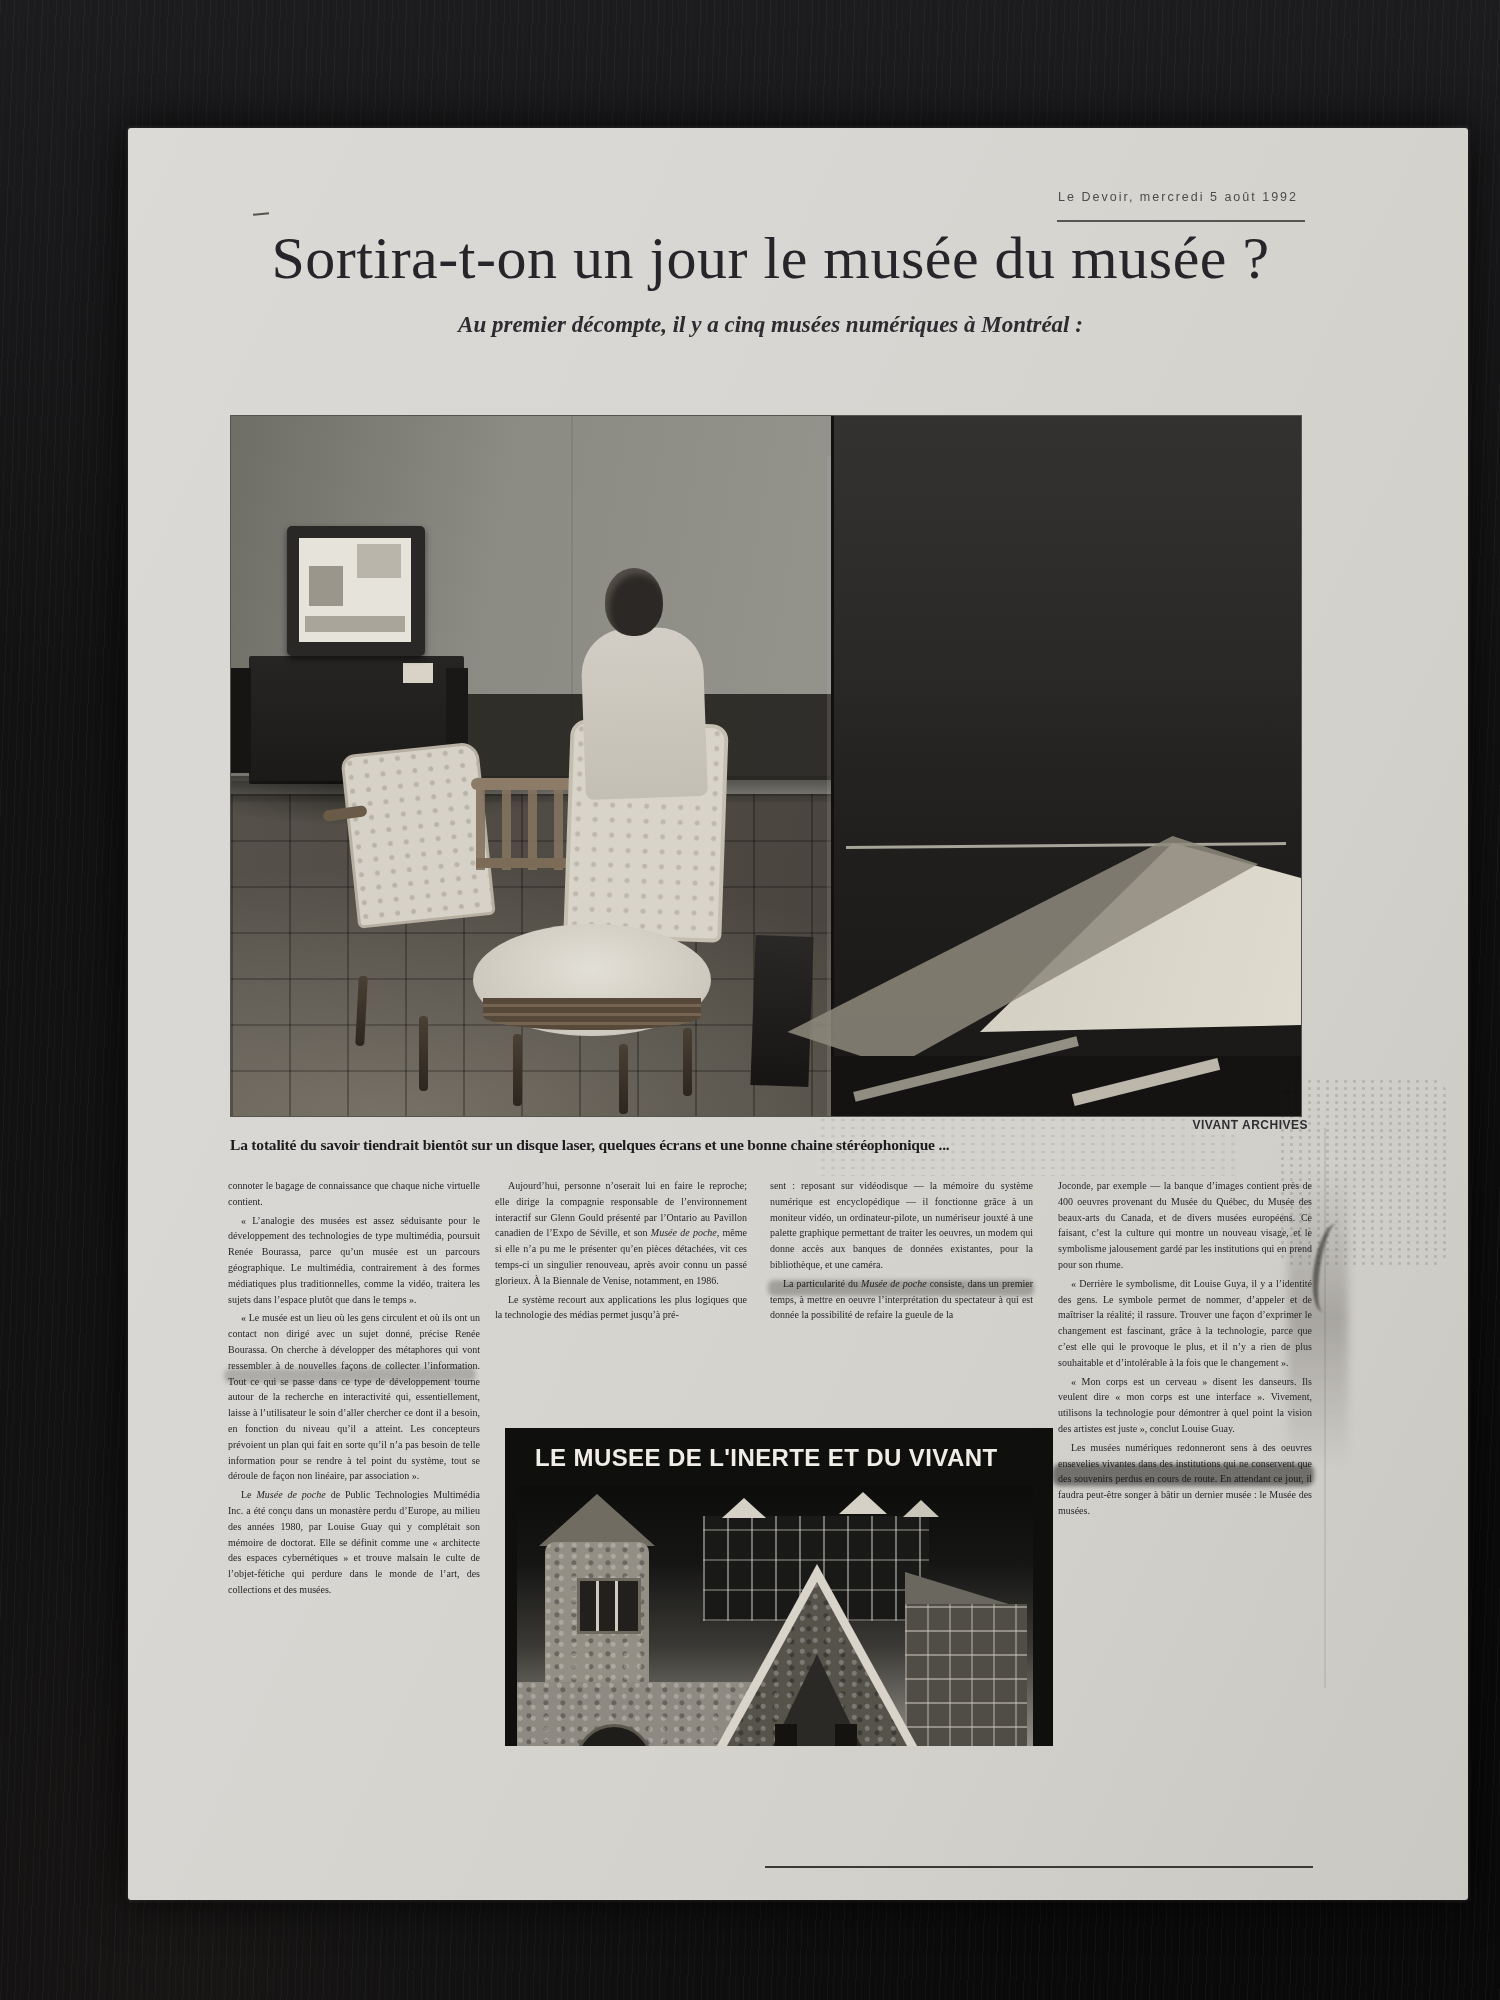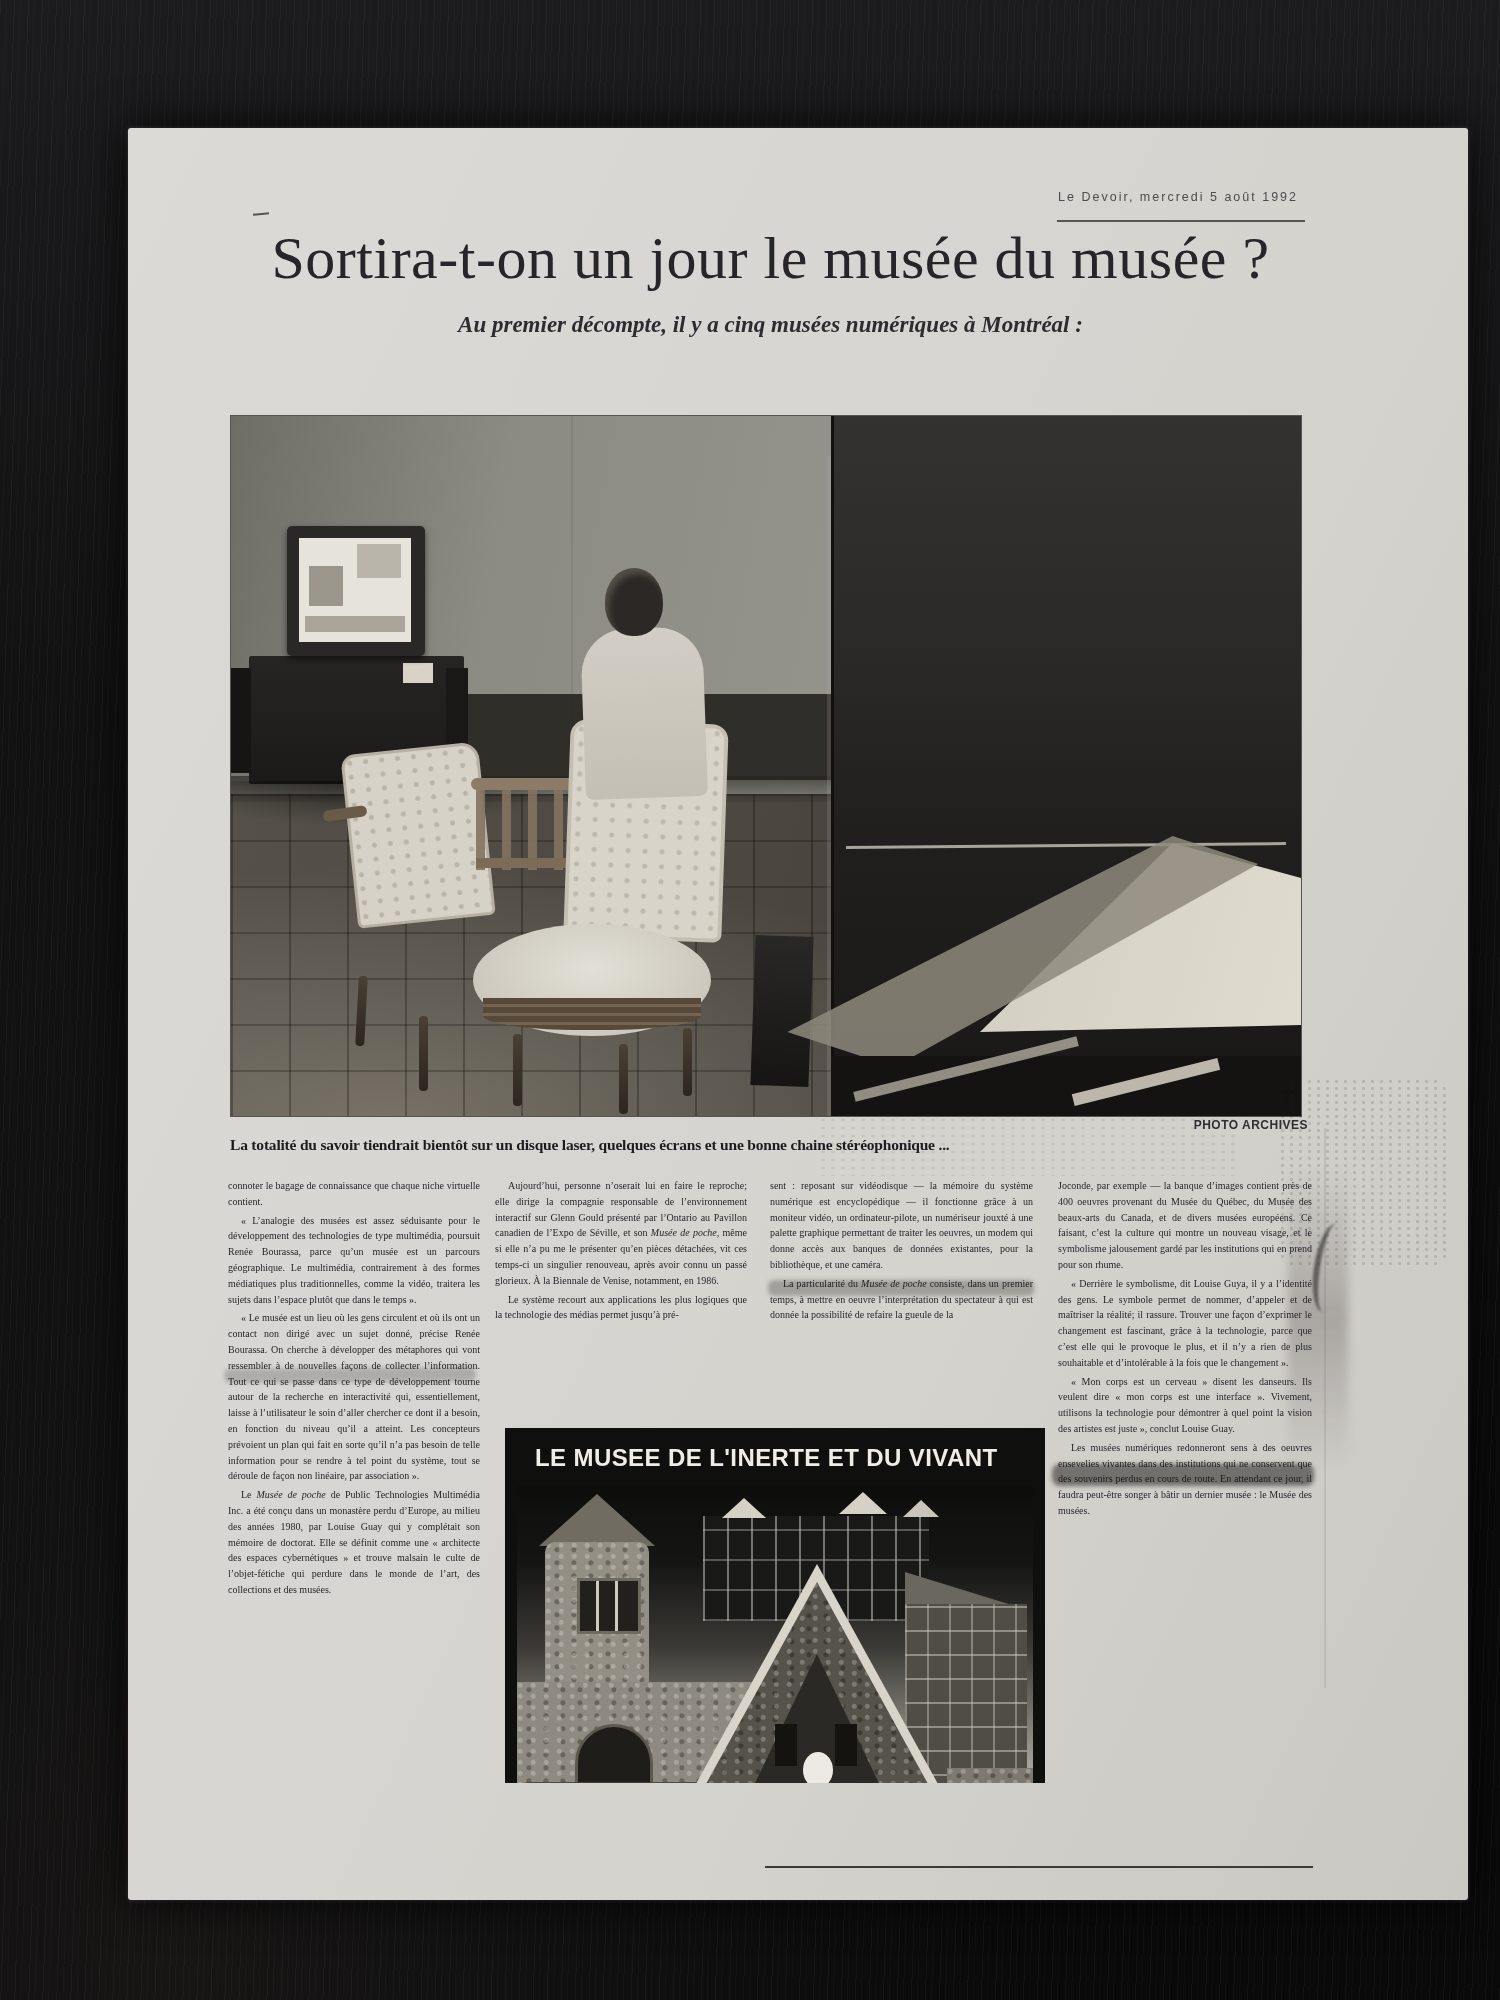--- a/index.html
+++ b/index.html
@@ -26,21 +26,21 @@
     border:1px solid #55544f;background:#8b8a83;}
   .caption{position:absolute;left:102px;top:1008px;width:1085px;
     font-weight:bold;font-size:15.5px;letter-spacing:-0.2px;color:#1d1c1f;}
   .credit{position:absolute;left:780px;top:990px;width:400px;text-align:right;
     font-family:"Liberation Sans", sans-serif;font-weight:bold;font-size:12px;letter-spacing:0.5px;color:#2f2e31;}
   .col{position:absolute;top:1050px;overflow:hidden;font-size:10px;line-height:15.8px;
     text-align:justify;color:#26252a;}
   .col p{margin:0 0 3px 0;}
   .col p.ind{text-indent:13px;}
   .it{font-style:italic;}
-  .inset{position:absolute;left:377px;top:1300px;width:540px;height:355px;background:#0f0f0e;overflow:hidden;}
+  .inset{position:absolute;left:377px;top:1300px;width:540px;height:318px;background:#0f0f0e;overflow:hidden;padding-left:8px;}
   .inset-title{position:absolute;left:30px;top:16px;font-family:"Liberation Sans", sans-serif;
     font-weight:bold;font-size:24px;letter-spacing:0.4px;color:#f0ede6;white-space:nowrap;}
   .in-scene{position:absolute;left:12px;top:58px;width:516px;height:348px;overflow:hidden;
     background:linear-gradient(180deg,#0d0d0c 0%,#151514 22%,#3a3935 46%,#8b887f 72%,#b7b3a9 86%,#cac6bc 100%);}
   .botrule{position:absolute;left:637px;top:1738px;width:548px;height:2px;background:#3b3a37;}
   .stain{position:absolute;pointer-events:none;}
   .mottle{background-image:radial-gradient(circle at 25% 30%, rgba(255,255,255,.22) 2px, transparent 3px),
                            radial-gradient(circle at 70% 60%, rgba(0,0,0,.28) 2px, transparent 3px);
           background-size:13px 11px,17px 13px;}
 </style>
@@ -104,21 +104,21 @@
       <div class="abs" style="left:600px;top:0;width:470px;height:700px;background:linear-gradient(180deg,#343230 0%,#2a2927 35%,#201f1d 60%,#191817 100%);border-left:3px solid #11100f;"></div>
       <div class="abs" style="left:596px;top:40px;width:4px;height:660px;background:rgba(190,185,175,.18);"></div>
       <div class="abs" style="left:615px;top:428px;width:440px;height:3px;background:#c9c5ba;opacity:.8;transform:rotate(-0.5deg);"></div>
       <div class="abs" style="left:0;top:0;width:1070px;height:700px;background:linear-gradient(105deg,#b5b0a3,#e0dcd0);clip-path:polygon(88% 61%, 100% 66%, 100% 87%, 70% 88%);"></div>
       <div class="abs" style="left:0;top:0;width:1070px;height:700px;background:#8e897d;opacity:.85;clip-path:polygon(52% 88%, 88% 60%, 96% 64%, 62% 93%);"></div>
       <div class="abs" style="left:600px;top:640px;width:470px;height:60px;background:#141312;"></div>
       <div class="abs" style="left:620px;top:648px;width:230px;height:10px;background:#b2ada0;opacity:.8;transform:rotate(-14deg);"></div>
       <div class="abs" style="left:840px;top:660px;width:150px;height:12px;background:#cfcabd;opacity:.9;transform:rotate(-14deg);"></div>
     </div>
 
-    <div class="credit">PHOTO ARCHIVES</div>
+    <div class="credit">VIVANT ARCHIVES</div>
     <div class="caption">La totalité du savoir tiendrait bientôt sur un disque laser, quelques écrans et une bonne chaine stéréophonique ...</div>
 
     <div class="col" style="left:100px;width:252px;height:712px;">
         <p><span>connoter le bagage de connaissance que chaque niche virtuelle contient.</span></p>
         <p class="ind"><span>« L’analogie des musées est assez séduisante pour le développement des technologies de type multimédia, poursuit Renée Bourassa, parce qu’un musée est un parcours géographique. Le multimédia, contrairement à des formes médiatiques plus traditionnelles, comme la vidéo, traitera les sujets dans l’espace plutôt que dans le temps ».</span></p>
         <p class="ind"><span>« Le musée est un lieu où les gens circulent et où ils ont un contact non dirigé avec un sujet donné, précise Renée Bourassa. On cherche à développer des métaphores qui vont ressembler à de nouvelles façons de collecter l’information. Tout ce qui se passe dans ce type de développement tourne autour de la recherche en interactivité qui, essentiellement, laisse à l’utilisateur le soin d’aller chercher ce dont il a besoin, en fonction du niveau qu’il a atteint. Les concepteurs prévoient un plan qui fait en sorte qu’il n’a pas besoin de telle information pour se rendre à tel point du système, tout se déroule de façon non linéaire, par association ».</span></p>
         <p class="ind"><span>Le </span><span class="it">Musée de poche</span><span> de Public Technologies Multimédia Inc. a été conçu dans un monastère perdu d’Europe, au milieu des années 1980, par Louise Guay qui y complétait son mémoire de doctorat. Elle se définit comme une « architecte des espaces cybernétiques » et trouve malsain le culte de l’objet-fétiche qui perdure dans le monde de l’art, des collections et des musées.</span></p>
       </div>
     <div class="col" style="left:367px;width:252px;height:246px;">
         <p class="ind"><span>Aujourd’hui, personne n’oserait lui en faire le reproche; elle dirige la compagnie responsable de l’environnement interactif sur Glenn Gould présenté par l’Ontario au Pavillon canadien de l’Expo de Séville, et son </span><span class="it">Musée de poche</span><span>, même si elle n’a pu me le présenter qu’en pièces détachées, vit ces temps-ci un singulier renouveau, après avoir connu un passé glorieux. À la Biennale de Venise, notamment, en 1986.</span></p>

